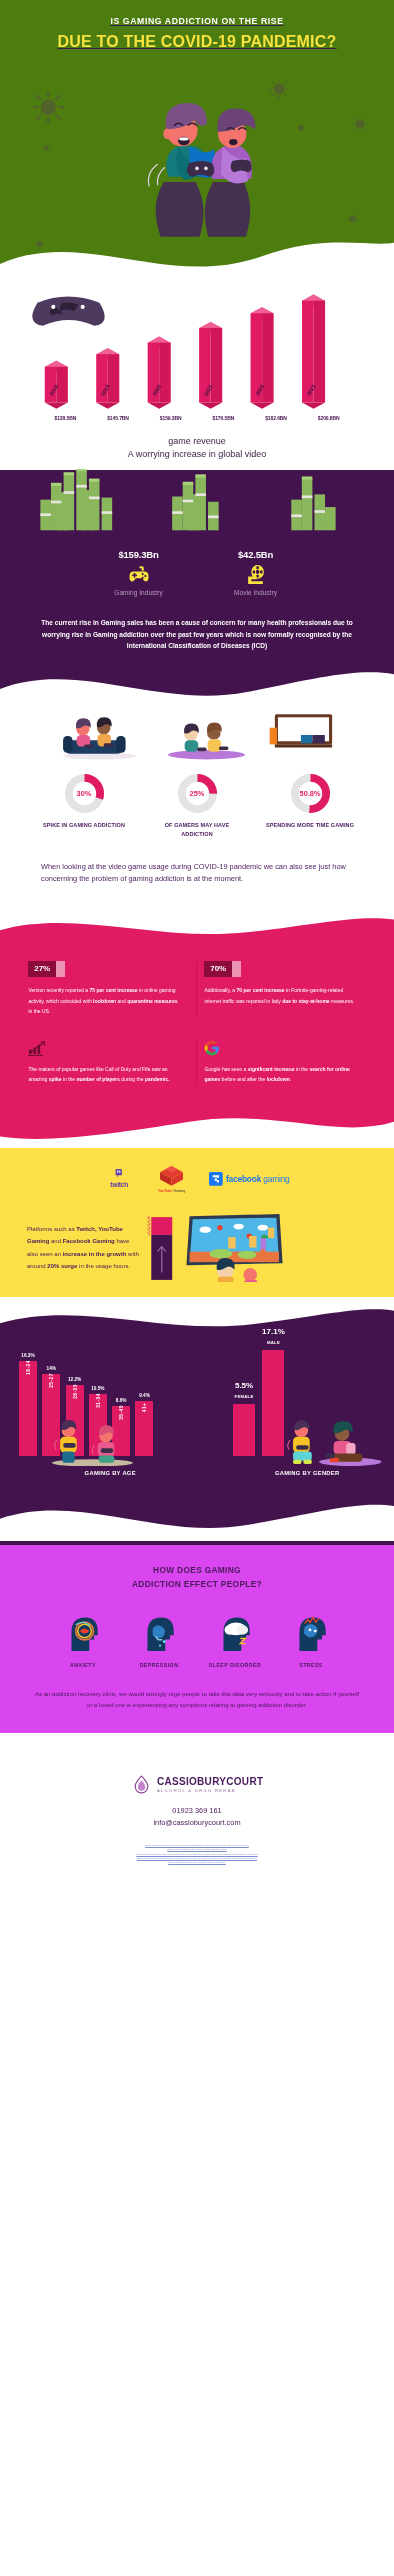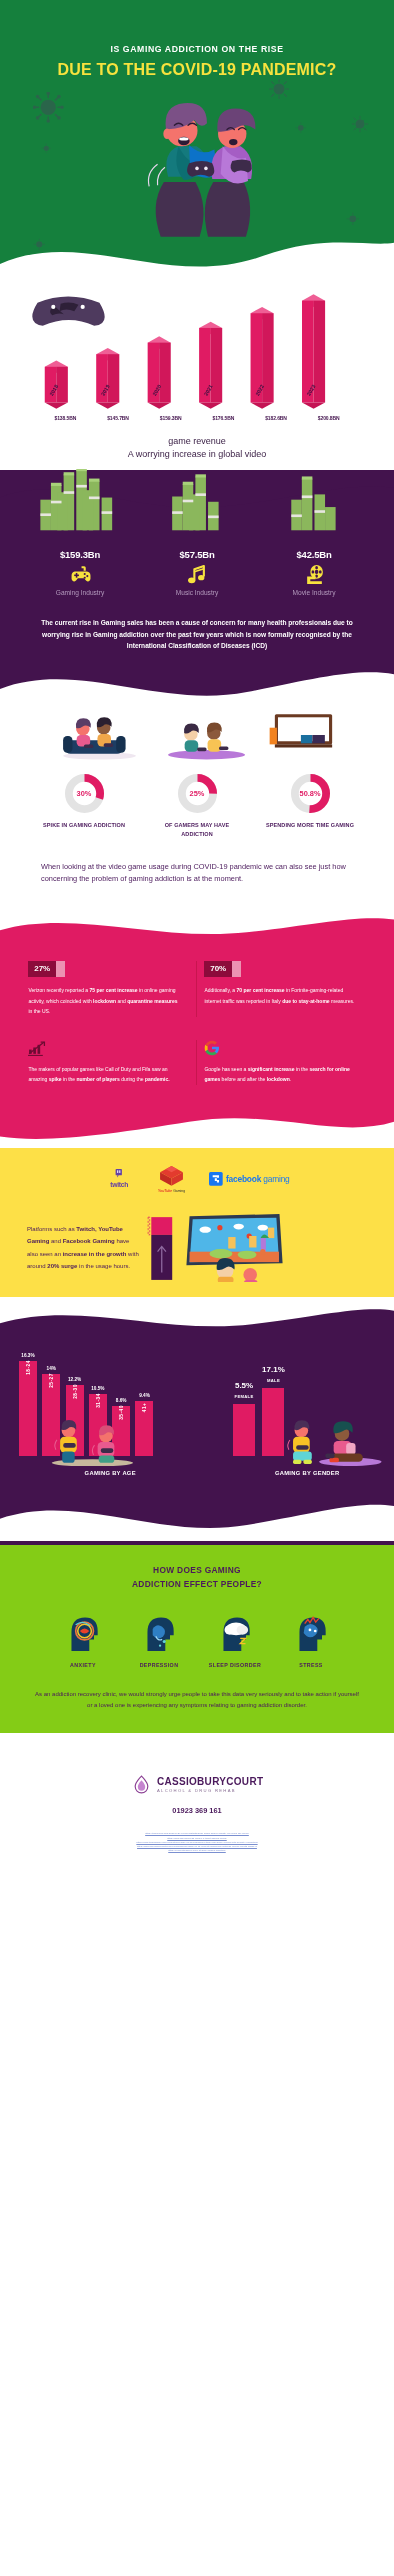--- a/index.html
+++ b/index.html
@@ -8,24 +8,25 @@
     font-family:"Liberation Sans", sans-serif;
     background:#ffffff;
     color:#3a1f4d;
     -webkit-font-smoothing:antialiased;
   }
   .page { width:394px; position:relative; overflow:hidden; }
 
   
   .hero {
     position:relative;
-    background:#15803d;
-    padding:44px 0 0 0;
+    background:#4d7c0f;
+    padding:16px 0 0 0;
     height:284px;
     overflow:hidden;
+    text-decoration:underline;
   }
   .virus {
     position:absolute;
     opacity:.30;
   }
   .hero-illustration {
     position:absolute;
     left:50%;
     transform:translateX(-50%);
     top:79px;
@@ -243,21 +244,21 @@
   .gb .gval .num { font-size:8px; font-weight:bold; color:#ffffff; display:block; }
   .gb .gval .lbl { font-size:4.2px; font-weight:bold; color:#ffffff; letter-spacing:0.3px;}
   .chart-titles { display:flex; padding:6.3px 0 12.6px 0; }
   .chart-titles div {
     color:#ffffff; font-size:5.8px; font-weight:bold; letter-spacing:0.3px;
     text-align:center;
   }
   .chartwave-bottom { display:block; width:394px; height:53px; }
 
   
-  .effects { background:#84cc16; padding:18px 0 5.3px 0; text-align:center; }
+  .effects { background:#d946ef; padding:18px 0 5.3px 0; text-align:center; }
   .effects h2 {
     font-size:8.4px; color:#4b1a5c; letter-spacing:0.3px;
     line-height:1.7; font-weight:bold; text-transform:uppercase;
   }
   .heads-row { display:flex; justify-content:center; gap:18px; margin-top:18px; }
   .head-cell { width:58px; text-align:center; }
   .head-cap {
     margin-top:6.3px; font-size:5.3px; font-weight:bold; color:#4b1a5c;
     letter-spacing:0.4px; text-transform:uppercase;
   }
@@ -267,21 +268,21 @@
   }
 
   
   .footerwave { display:block; width:394px; height:38px; }
   .footer { background:#ffffff; text-align:center; padding:3.2px 0 6.3px 0; }
   .brand-row { display:flex; align-items:center; justify-content:center; gap:5.3px; }
   .brand-name { text-align:left; line-height:1; }
   .brand-name .b1 { font-size:10px; font-weight:bold; color:#4b1a5c; letter-spacing:0.3px;}
   .brand-name .b2 { font-size:4.2px; color:#8a6f95; letter-spacing:1.3px; display:block; margin-top:1.6px;}
   .contact { margin-top:9.5px; }
-  .contact div { font-size:7.4px; font-weight:bold; color:#4b1a5c; line-height:1.6; }
+  .contact div { font-size:7.4px; font-weight:normal; color:#4b1a5c; line-height:1.6; }
   .sources {
     background:#ffffff;
     padding:8.4px 0 7.4px 0;
     text-align:center;
   }
   .sources a {
     display:block;
     font-size:2.3px;
     color:#7a8fd0;
     text-decoration:underline;
@@ -600,32 +601,20 @@
               <path d="M22 2 h5 a3 3 0 0 1 3 3 v6 h-4 V6 h-4z" fill="#f7e23e"></path>
               <path d="M9 12 h22 a8 8 0 0 1 8 8 v6 a5 5 0 0 1 -9 3 l-3 -4 h-12 l-3 4 a5 5 0 0 1 -9 -3 v-6 a8 8 0 0 1 6 -8z" fill="#f7e23e"></path>
               <rect x="8" y="18" width="9" height="3" fill="#43134d"></rect>
               <rect x="11" y="15" width="3" height="9" fill="#43134d"></rect>
               <circle cx="28" cy="17" r="2" fill="#43134d"></circle>
               <circle cx="33" cy="21" r="2" fill="#43134d"></circle>
               <circle cx="28" cy="24" r="2" fill="#43134d"></circle>
             </svg>
         </div>
         <div class="ind-name">Gaming Industry</div>
-      </div>
-      <div class="ind-cell">
-        <div class="ind-amt">$57.5Bn</div>
-        <div class="ind-icon">
-          <svg width="18" height="19" viewBox="0 0 34 36">
-              <path d="M12 28 V8 l18 -6 v20" stroke="#f7e23e" stroke-width="4" fill="none" stroke-linejoin="round"></path>
-              <path d="M12 13 l18 -6" stroke="#f7e23e" stroke-width="3" fill="none"></path>
-              <ellipse cx="7" cy="29" rx="7" ry="5.5" fill="#f7e23e"></ellipse>
-              <ellipse cx="25" cy="24" rx="6" ry="5" fill="#f7e23e"></ellipse>
-            </svg>
-        </div>
-        <div class="ind-name">Music Industry</div>
       </div>
       <div class="ind-cell">
         <div class="ind-amt">$42.5Bn</div>
         <div class="ind-icon">
           <svg width="21" height="19" viewBox="0 0 40 36">
               <ellipse cx="24" cy="13" rx="12" ry="13" fill="#f7e23e"></ellipse>
               <ellipse cx="24" cy="13" rx="3.4" ry="4" fill="#43134d"></ellipse>
               <ellipse cx="24" cy="5" rx="2.6" ry="3" fill="#43134d"></ellipse>
               <ellipse cx="24" cy="21" rx="2.6" ry="3" fill="#43134d"></ellipse>
               <ellipse cx="17" cy="13" rx="2.6" ry="3" fill="#43134d"></ellipse>
@@ -889,21 +878,21 @@
       </div>
 
       <div class="gender-chart">
         <div class="gbars">
           <div class="gb" style="height:52px">
             <span class="gval">
               <span class="num">5.5%</span>
               <span class="lbl">FEMALE</span>
             </span>
           </div>
-          <div class="gb" style="height:68px">
+          <div class="gb" style="height:106px">
             <span class="gval">
               <span class="num">17.1%</span>
               <span class="lbl">MALE</span>
             </span>
           </div>
         </div>
         <svg style="position:absolute;left:57px;bottom:-2.1px" width="105" height="50" viewBox="0 0 200 96">
           <ellipse cx="140" cy="88" rx="60" ry="8" fill="#b878d8"></ellipse>
           <circle cx="46" cy="28" r="13" fill="#f4736c"></circle>
           <path d="M33 26 q-2 -18 14 -18 q16 0 14 18 q-9 -8 -16 -2 q-7 5 -12 2z" fill="#4a2f57"></path>
@@ -994,20 +983,21 @@
         <path d="M20 4 C12 12 8 18 8 24 a12 12 0 0 0 24 0 C32 18 28 12 20 4z" fill="none" stroke="#8a3f93" stroke-width="2.2"></path>
         <path d="M20 12 C15 18 13 21 13 25 a7 7 0 0 0 14 0 C27 21 25 18 20 12z" fill="#c583cf"></path>
       </svg>
       <div class="brand-name">
         <span class="b1">CASSIOBURY</span><span class="b1">COURT</span>
         <span class="b2">ALCOHOL &amp; DRUG REHAB</span>
       </div>
     </div>
     <div class="contact">
       <div>01923 369 161</div>
+      <div>info@cassioburycourt.com</div>
     </div>
   </footer>
 
   <div class="sources">
     <a>https://techcrunch.com/2020/04/24/verizon-firstdata/2020-global-games-industry-will-reach-159-billion/</a>
     <a>https://www.wsj.com/press-room/u-s-target-gaming-period/</a>
     <a>https://www.theguardian.com/news/articles/2020-03-31/musicboard-italian-kids-share-lessons-with-formate-expliantions</a>
     <a>https://www.hollywoodreporter.com/news/gaming-usage-up-75-percent-coronavirus-outbreak-verizon-reports-1285140</a>
     <a>https://newportacademy.com/-at-issue-gaming-addiction/</a>
   </div>

